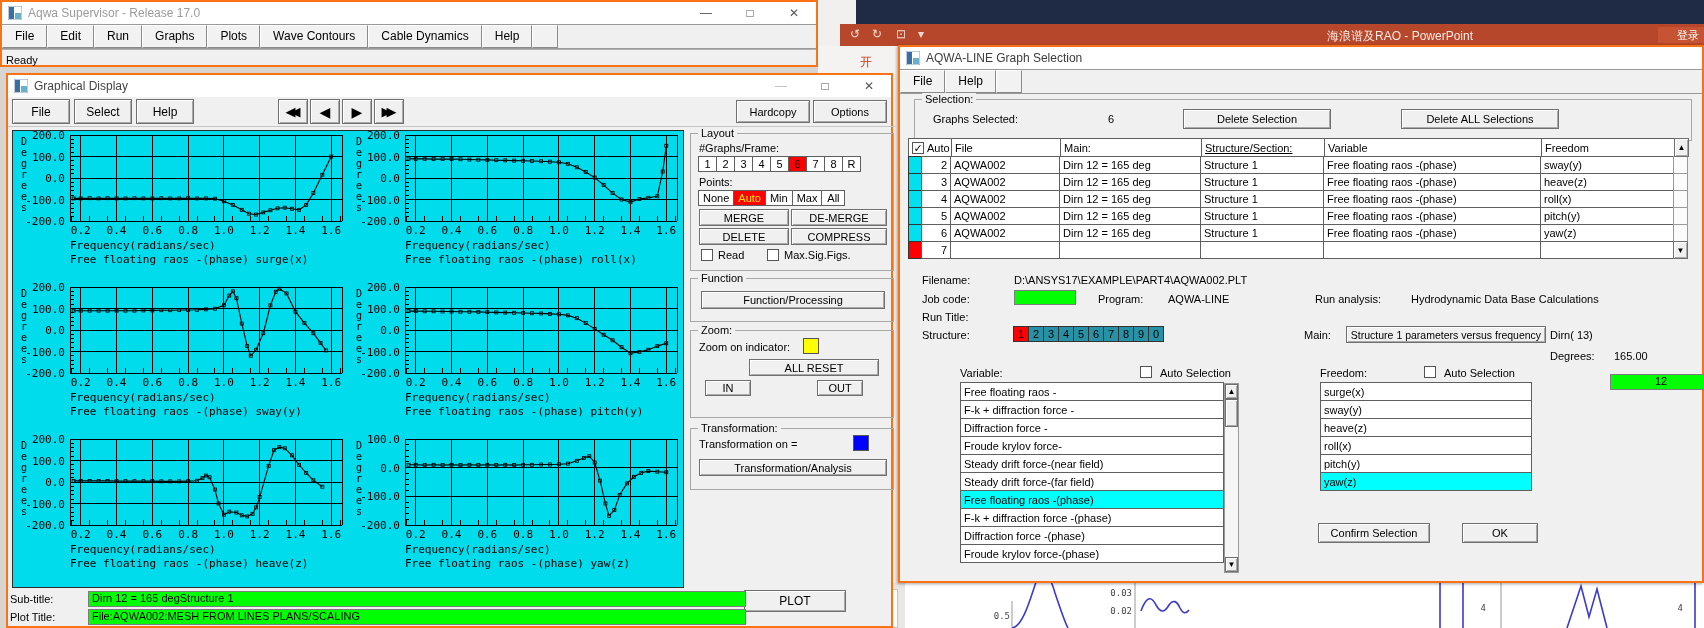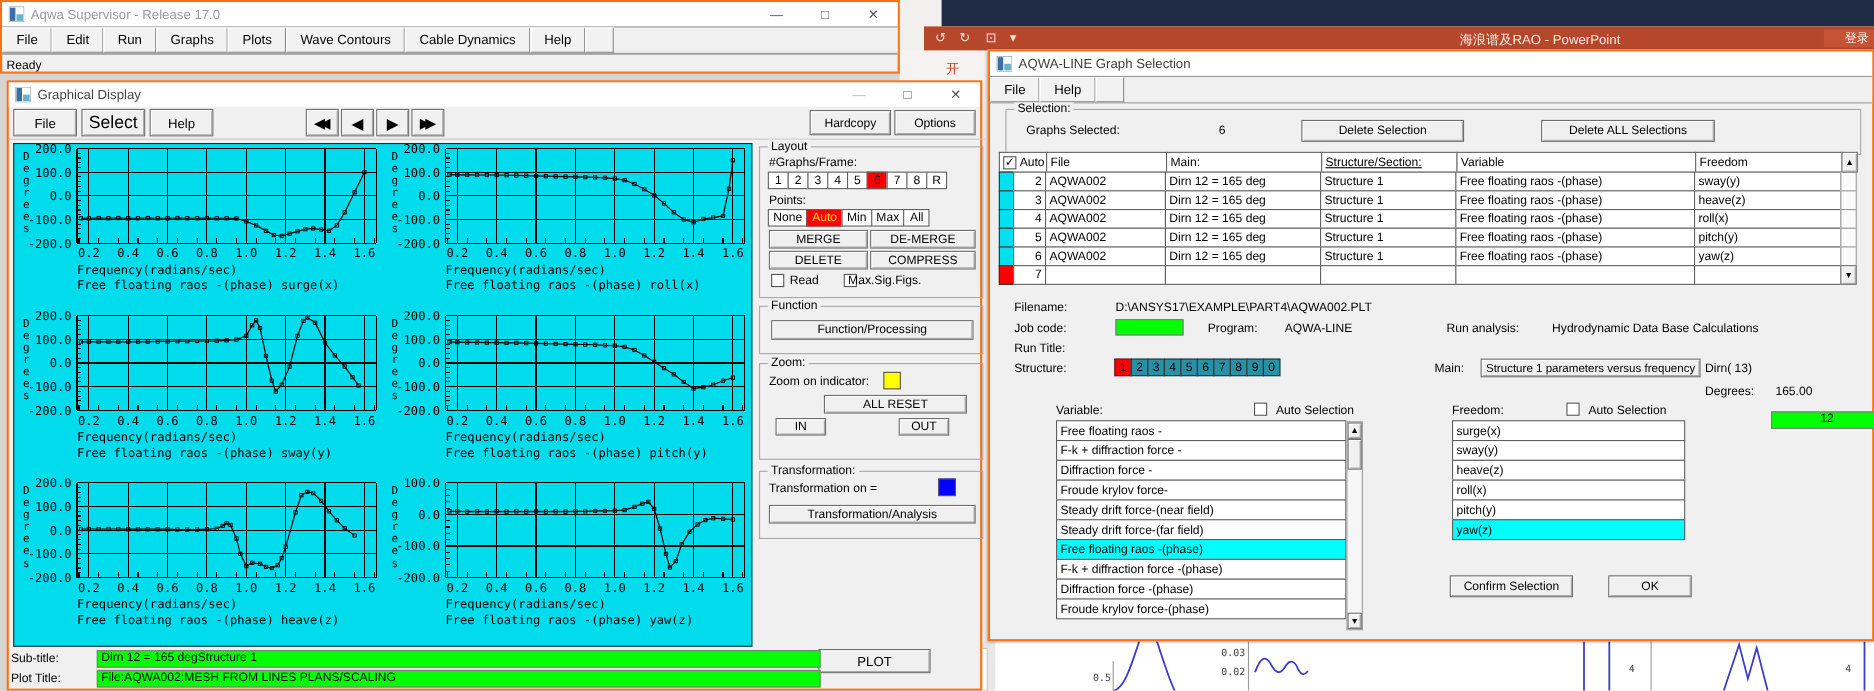--- a/index.html
+++ b/index.html
@@ -116,21 +116,21 @@
     <div class="tb-controls">
       <span class="tb-btn" style="color:#bbb;">—</span>
       <span class="tb-btn">□</span>
       <span class="tb-btn">✕</span>
     </div>
   </div>
 
   <div class="abs" style="left:0; top:22px; width:887px; height:30px; border-bottom:1px solid #c7c7c7;">
     <div id="gd-menus" class="abs" style="left:4px; top:2px; display:flex;">
         <div class="btn" style="position: relative; width: 58px; height: 25px; margin-right: 4px; font-size: 12px;">File</div>
-        <div class="btn" style="position: relative; width: 58px; height: 25px; margin-right: 4px; font-size: 16px;">Select</div>
+        <div class="btn" style="position: relative; width: 58px; height: 25px; margin-right: 4px; font-size: 12px;">Select</div>
         <div class="btn" style="position: relative; width: 58px; height: 25px; margin-right: 4px; font-size: 12px;">Help</div>
       </div>
     <div class="abs" style="left:270px; top:2px; display:flex; gap:2px;">
       <div class="btn" style="position:relative; width:30px; height:25px; font-size:13px; letter-spacing:-5px; padding-right:5px;">◀◀</div>
       <div class="btn" style="position:relative; width:30px; height:25px; font-size:14px;">◀</div>
       <div class="btn" style="position:relative; width:30px; height:25px; font-size:14px;">▶</div>
       <div class="btn" style="position:relative; width:30px; height:25px; font-size:13px; letter-spacing:-5px; padding-right:5px;">▶▶</div>
     </div>
     <div class="btn" style="left:728px; top:3px; width:74px; height:23px;">Hardcopy</div>
     <div class="btn" style="left:805px; top:3px; width:74px; height:23px;">Options</div>
@@ -786,21 +786,21 @@
         <div style="position: relative; min-width: 24px; height: 16px; padding: 0px 4px; font-size: 11px; display: flex; align-items: center; justify-content: center; border: 1px solid rgb(95, 95, 95); margin-left: -1px; background: rgb(255, 255, 255); color: rgb(0, 0, 0);">Max</div>
         <div style="position: relative; min-width: 24px; height: 16px; padding: 0px 4px; font-size: 11px; display: flex; align-items: center; justify-content: center; border: 1px solid rgb(95, 95, 95); margin-left: -1px; background: rgb(255, 255, 255); color: rgb(0, 0, 0);">All</div>
       </div>
     <div class="btn" style="left:8px; top:75px; width:90px; height:17px;">MERGE</div>
     <div class="btn" style="left:100px; top:75px; width:96px; height:17px;">DE-MERGE</div>
     <div class="btn" style="left:8px; top:94px; width:90px; height:17px;">DELETE</div>
     <div class="btn" style="left:100px; top:94px; width:96px; height:17px;">COMPRESS</div>
     <span class="cb abs" style="left:10px; top:115px;"></span>
     <span class="lbl" style="left:27px; top:115px;">Read</span>
     <span class="cb abs" style="left:76px; top:115px;"></span>
-    <span class="lbl" style="left:80px; top:115px;">Max.Sig.Figs.</span>
+    <span class="lbl" style="left:93px; top:115px;">Max.Sig.Figs.</span>
   </div>
 
   <div class="fieldset" style="left:682px; top:255px; width:204px; height:88px;">
     <span class="fs-legend">Zoom:</span>
     <span class="lbl" style="left:8px; top:10px;">Zoom on indicator:</span>
     <div class="abs" style="left:112px; top:7px; width:16px; height:16px; background:#ffff00; border:1px solid #555;"></div>
     <div class="btn" style="left:58px; top:28px; width:130px; height:17px;">ALL RESET</div>
     <div class="btn" style="left:14px; top:49px; width:46px; height:16px;">IN</div>
     <div class="btn" style="left:126px; top:49px; width:46px; height:16px;">OUT</div>
   </div>

